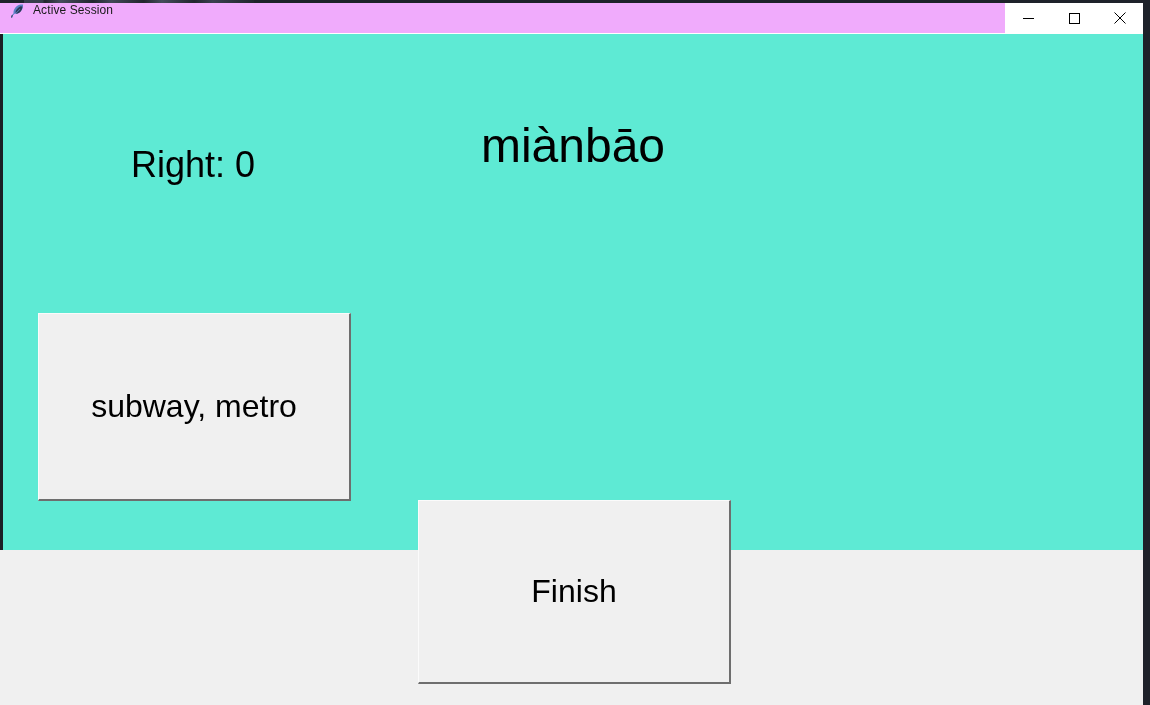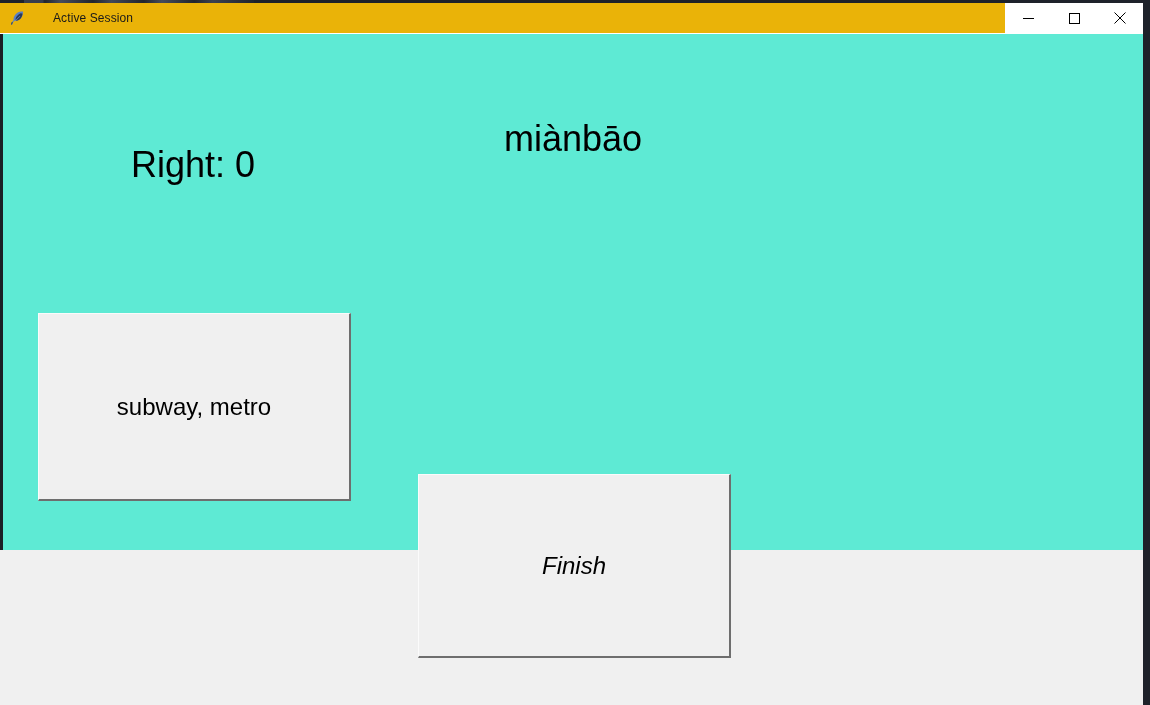--- a/index.html
+++ b/index.html
@@ -44,25 +44,23 @@
     width: 1143px;
     height: 702px;
     background: #f0f0f0;
     box-sizing: border-box;
   }
 
   
   #title-bar {
     position: relative;
     height: 30px;
-    background: #eab308;
-    display: flex;
-    align-items: center;
+    background: #f0abfc;
+    display: flex;
     border-bottom: 1px solid #ffffff;
-    gap: 20px;
   }
   #title-icon {
     width: 16px;
     height: 16px;
     margin-left: 9px;
     margin-right: 8px;
     flex: 0 0 auto;
     display: block;
   }
   #title-text {
@@ -113,21 +111,21 @@
 
   #prompt-block {
     position: absolute;
     left: 415px;
     top: 85px;
     width: 310px;
     text-align: center;
     line-height: 1.12;
   }
   #prompt-pinyin {
-    font-size: 36px;
+    font-size: 48px;
     color: #000000;
     font-family: "Liberation Sans", "DejaVu Sans", sans-serif;
     display: block;
   }
   #prompt-hanzi {
     font-size: 32px;
     color: #000000;
     font-family: "DejaVu Sans", "Liberation Sans", sans-serif;
     display: block;
     letter-spacing: 2px;
@@ -138,31 +136,31 @@
     position: absolute;
     background: #f0f0f0;
     border-top: 1px solid #fbfbfb;
     border-left: 1px solid #fbfbfb;
     border-right: 2px solid #6e6e6e;
     border-bottom: 2px solid #6e6e6e;
     box-sizing: border-box;
     display: flex;
     align-items: center;
     justify-content: center;
-    font-size: 24px;
+    font-size: 32px;
     color: #000000;
     font-family: "Liberation Sans", "DejaVu Sans", sans-serif;
     padding: 0;
     cursor: default;
     white-space: nowrap;
   }
 
   #btn-left   { left: 35px;  top: 279px; width: 313px; height: 188px; }
   #btn-center { left: 415px; top: 279px; width: 313px; height: 188px; }
-  #btn-finish { left: 415px; top: 440px; width: 313px; height: 184px; font-style: italic; }
+  #btn-finish { left: 415px; top: 466px; width: 313px; height: 184px; }
   #btn-right  { left: 795px; top: 279px; width: 313px; height: 188px; }
 </style>
 </head>
 <body>
 
 <div id="bg-window">
   <div id="bg-window-strip"></div>
 </div>
 
 <div id="app-window">

